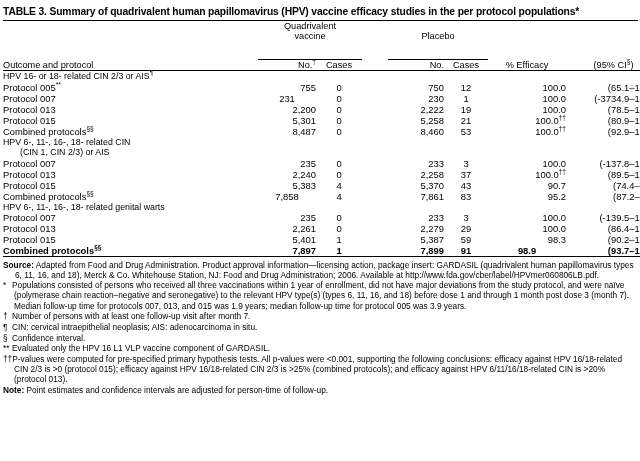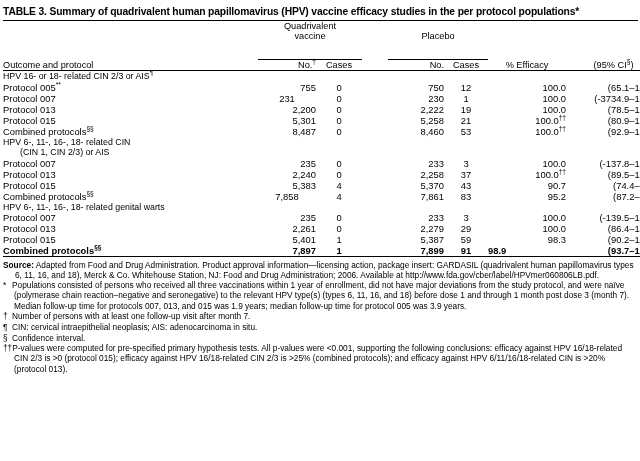--- a/index.html
+++ b/index.html
@@ -299,32 +299,36 @@
           <td class="c-eff" style="text-align: right;"><span>98.3</span></td>
           <td class="c-ci" style="text-align: right;"><span>(90.2–100.0)</span></td>
         </tr>
         <tr class="data-row bold bottom-rule">
           <td class="c-label"><span>Combined protocols</span><sup>§§</sup></td>
           <td class="c-qno" style="text-align: right;"><span>7,897</span></td>
           <td class="c-qcase" style="text-align: center;"><span>1</span></td>
           <td></td>
           <td class="c-pno" style="text-align: right;"><span>7,899</span></td>
           <td class="c-pcase" style="text-align: center;"><span>91</span></td>
-          <td class="c-eff" style="text-align: left; margin-top: 33px;"><span>98.9</span></td>
+          <td class="c-eff" style="text-align: center; margin-top: 33px;"><span>98.9</span></td>
           <td class="c-ci" style="text-align: right;"><span>(93.7–100.0)</span></td>
         </tr>
       </tbody>
   </table>
 
   <div class="notes">
     <div class="note-line note-hang">
       <span class="b">Source:</span><span> Adapted from Food and Drug Administration. Product approval information—licensing action, package insert: GARDASIL (quadrivalent human papillomavirus types 6, 11, 16, and 18), Merck &amp; Co. Whitehouse Station, NJ: Food and Drug Administration; 2006. Available at http://www.fda.gov/cber/label/HPVmer060806LB.pdf.</span>
     </div>
     <div id="notes-list">
         <div class="note-line note-hang3"><span class="mark">* </span><span>Populations consisted of persons who received all three vaccinations within 1 year of enrollment, did not have major deviations from the study protocol, and were naïve (polymerase chain reaction–negative and seronegative) to the relevant HPV type(s) (types 6, 11, 16, and 18) before dose 1 and through 1 month  post dose 3 (month 7).  Median follow-up time for protocols 007, 013, and 015 was 1.9 years; median follow-up time for protocol 005 was 3.9 years.</span></div>
         <div class="note-line note-hang3"><span class="mark">† </span><span>Number of persons with at least one follow-up visit after month 7.</span></div>
         <div class="note-line note-hang3"><span class="mark">¶ </span><span>CIN: cervical intraepithelial neoplasis; AIS: adenocarcinoma in situ.</span></div>
         <div class="note-line note-hang3"><span class="mark">§ </span><span>Confidence interval.</span></div>
+        <div class="note-line note-hang3"><span class="mark">** </span><span>Evaluated only the HPV 16 L1 VLP vaccine component of GARDASIL.</span></div>
         <div class="note-line note-hang3"><span class="mark">†† </span><span>P-values were computed for pre-specified primary hypothesis tests. All p-values were &lt;0.001, supporting the following conclusions: efficacy against HPV 16/18-related CIN 2/3 is &gt;0 (protocol 015); efficacy against HPV 16/18-related CIN 2/3 is &gt;25% (combined protocols); and efficacy against HPV 6/11/16/18-related CIN is &gt;20% (protocol 013).</span></div>
       </div>
+    <div class="note-line">
+      <span class="b">Note:</span><span> Point estimates and confidence intervals are adjusted for person-time of follow-up.</span>
+    </div>
   </div>
 
 </div>
 
 </body></html>

